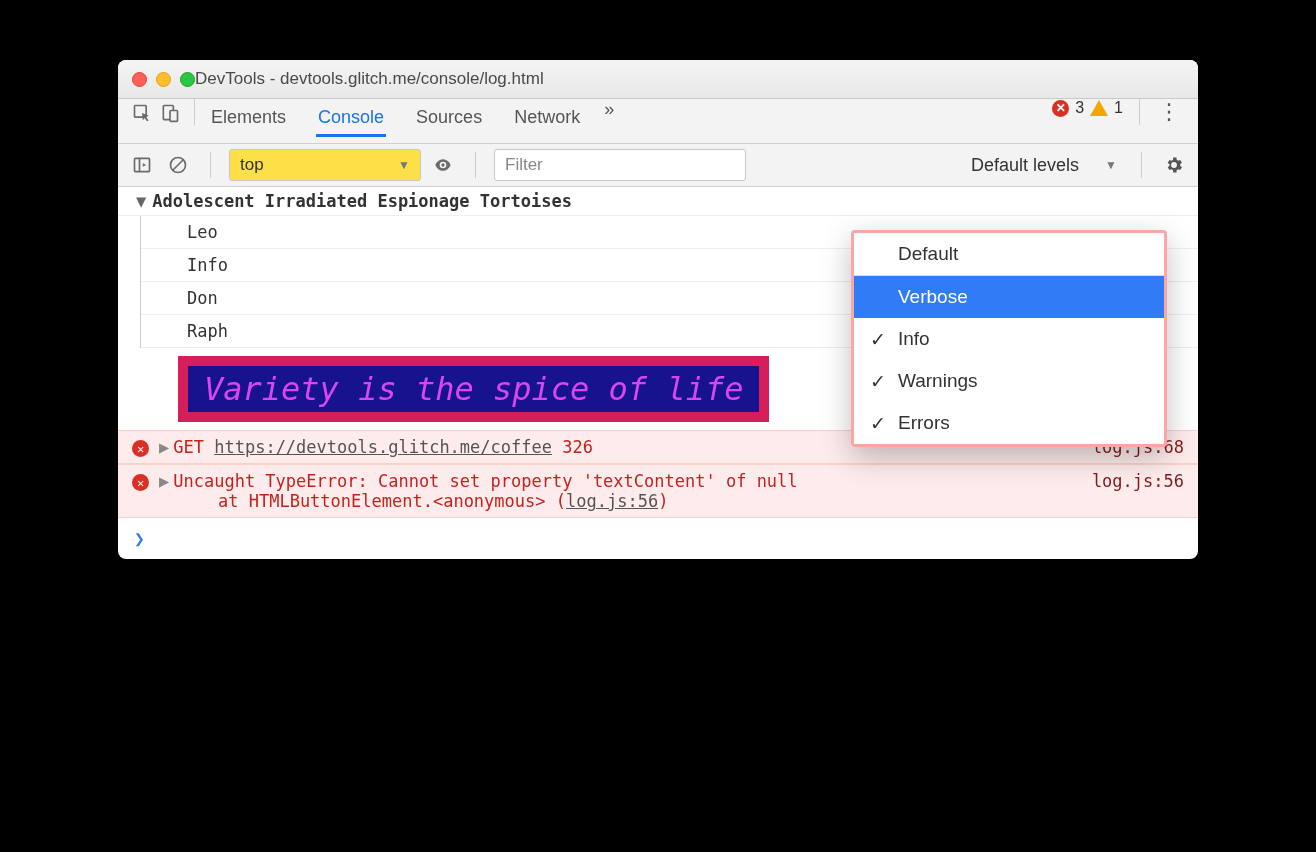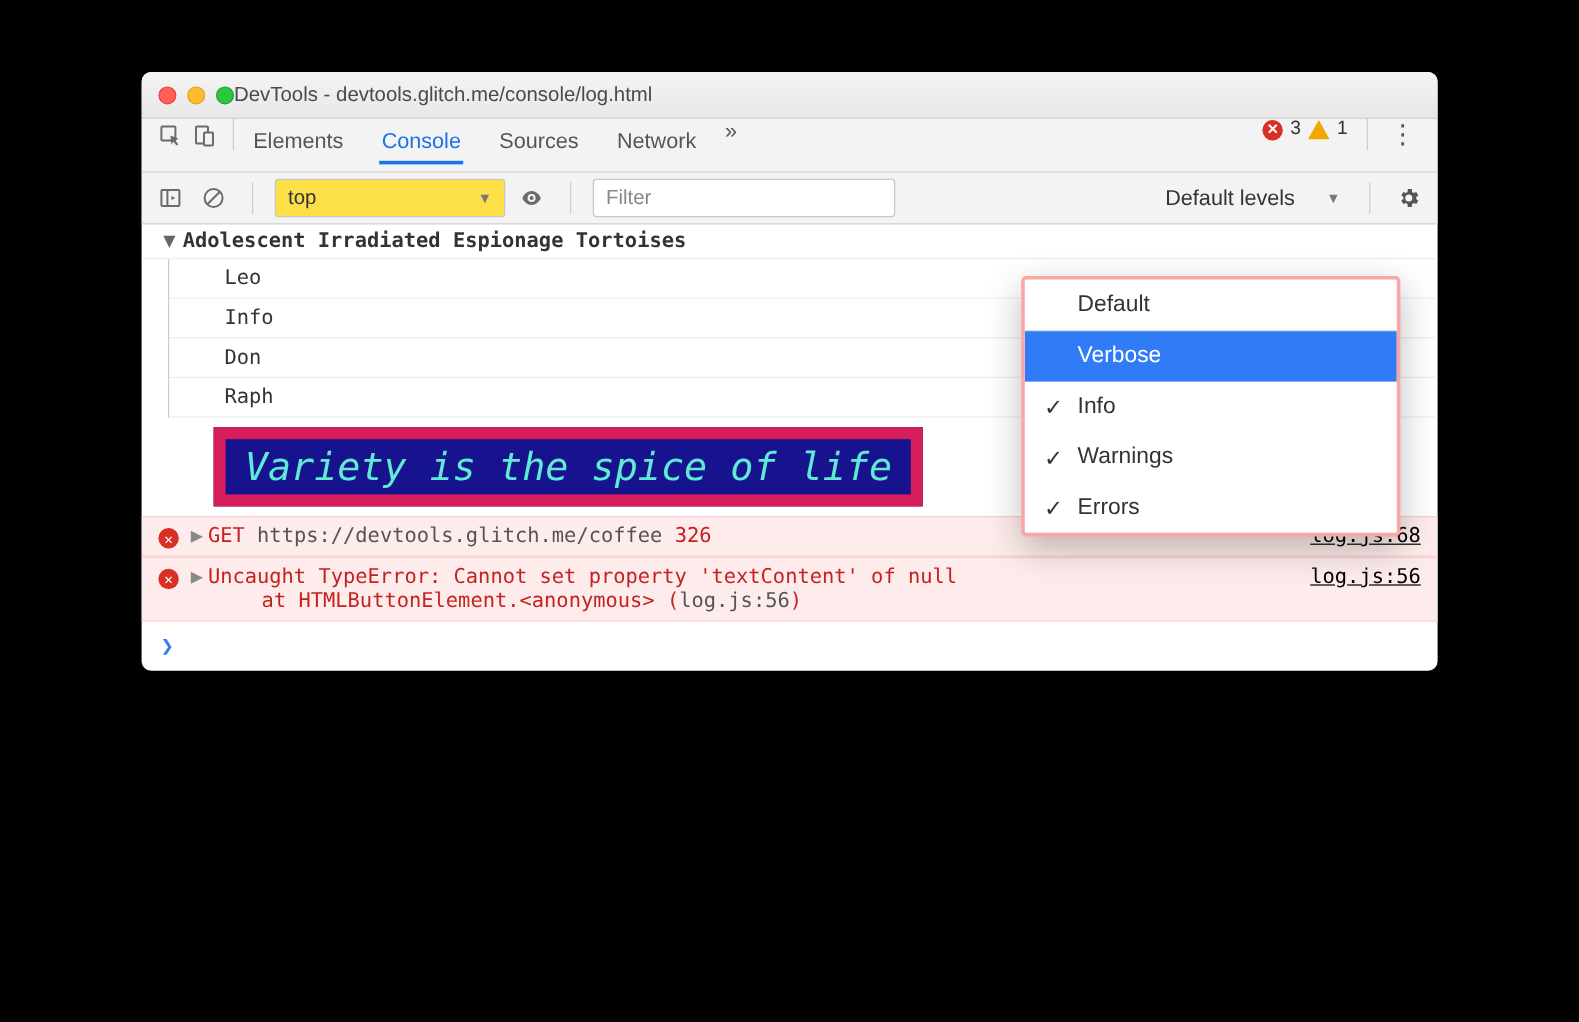--- a/index.html
+++ b/index.html
@@ -94,35 +94,35 @@
   .consoleBody{font-family:Menlo,Consolas,monospace;font-size:17px;}
   .row{border-bottom:1px solid #eee;padding:4px 10px 4px 18px;display:flex;align-items:flex-start;}
   .grouprow{font-weight:bold;}
   .caret{color:#666;margin-right:6px;}
   .indent{border-left:1px solid #ccc;margin-left:22px;}
   .grpitem{padding:6px 10px 6px 46px;border-bottom:1px solid #eee;}
   .styledMsg{
     margin:8px 0 8px 60px;
     background:#17138e;
     border:10px solid #d51e5a;
-    color:#5eead4;
+    color:#d946ef;
     font-style:italic;
     font-size:32px;
     padding:4px 16px;
     display:inline-block;
     font-family:Menlo,Consolas,monospace;
   }
   .errrow{
     background:#fdeceb;color:#c5221f;border-top:1px solid #f8d0cd;border-bottom:1px solid #f8d0cd;
     padding:6px 14px;display:flex;align-items:flex-start;font-family:Menlo,Consolas,monospace;font-size:17px;
   }
   .errrow .errb{flex:0 0 auto;margin-right:10px;margin-top:3px;}
   .errrow .caret2{color:#888;margin-right:4px;}
-  .src{margin-left:auto;color:#000000;text-decoration:underline;white-space:nowrap;text-align:right;}
-  .underline{color:#545454;}
+  .src{margin-left:auto;color:#7f1d1d;white-space:nowrap;text-align:right;}
+  .underline{text-decoration:underline;color:#545454;}
   .errcode{color:#c5221f;}
   .stackindent{padding-left:86px;}
   .prompt{color:#367cf1;padding:10px 16px;font-size:18px;font-family:Menlo,monospace;}
   
   .popup{
     position:absolute;
     top:170px;right:31px;
     width:310px;
     background:#fff;
     border:3px solid #fca5a5;

